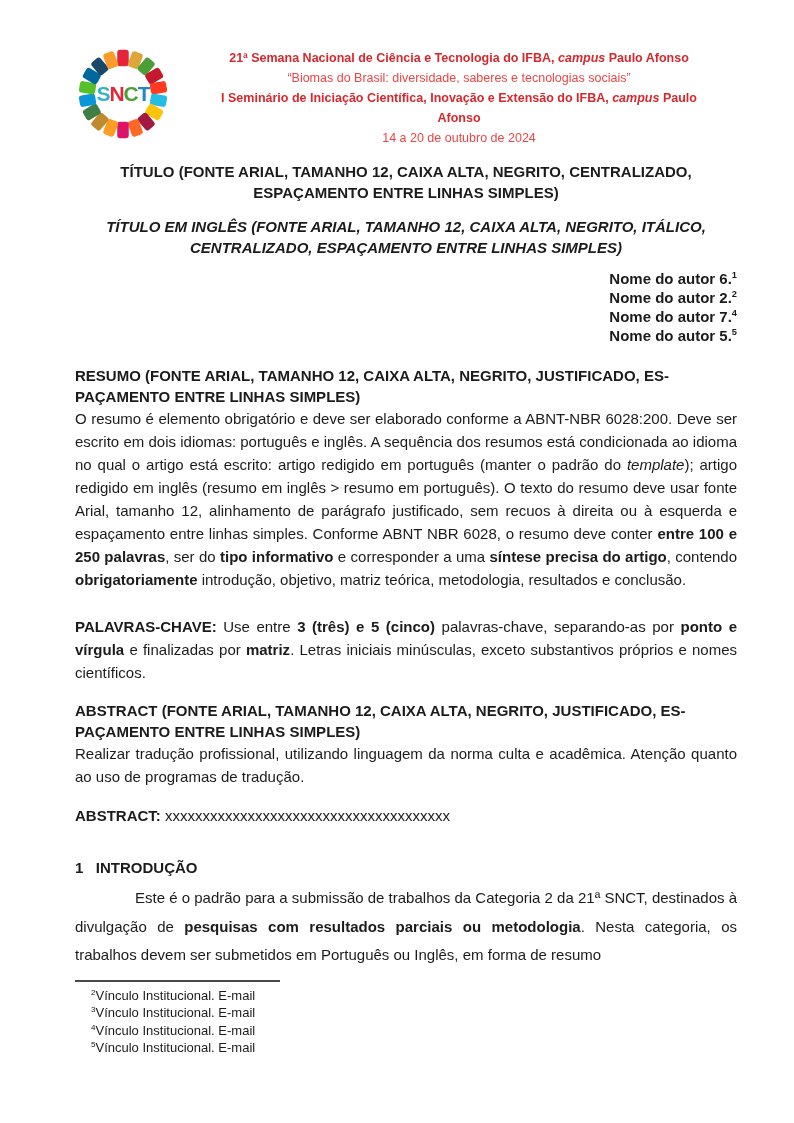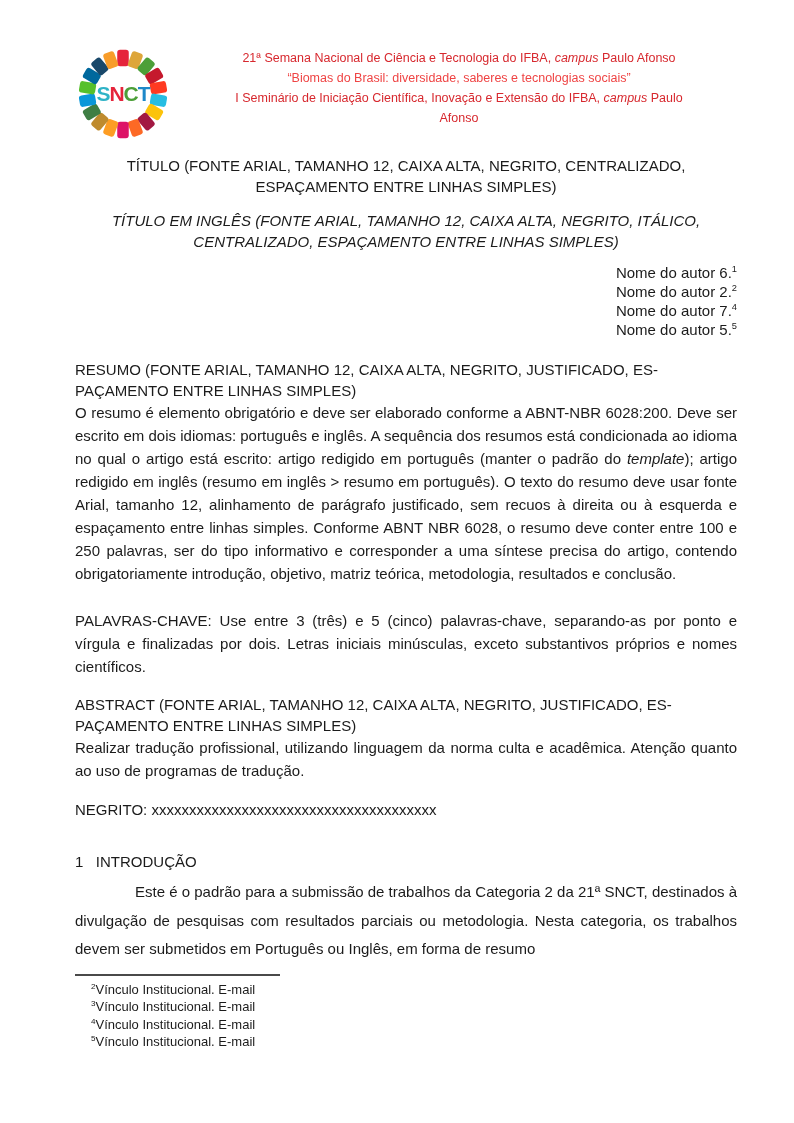--- a/index.html
+++ b/index.html
@@ -7,21 +7,21 @@
     width: 794px; height: 1123px;
     box-sizing: border-box;
     padding: 46px 57px 0 75px;
     background: #ffffff;
     font-family: "Liberation Sans", sans-serif;
     color: #1b1b1b;
     overflow: hidden;
     position: relative;
     --red: #d7282e;
   }
-  .b { font-weight: 400; }
+  .b { font-weight: 700; }
   .i { font-style: italic; }
   sup { font-size: 0.62em; vertical-align: super; line-height: 0; }
 
   
   .header { display: flex; align-items: flex-start; }
   .logo { position: relative; width: 96px; height: 96px; flex: 0 0 auto; }
   .logo svg { width: 96px; height: 96px; display: block; }
   .logo-text {
     position: absolute; inset: 0;
     display: flex; align-items: center; justify-content: center;
@@ -83,42 +83,43 @@
           <span style="color: rgb(47, 179, 199);">S</span>
           <span style="color: rgb(229, 36, 59);">N</span>
           <span style="color: rgb(76, 159, 56);">C</span>
           <span style="color: rgb(30, 136, 201);">T</span>
         </div>
     </div>
     <div class="header-text">
       <div class="hline-red"><span class="b">21ª Semana Nacional de Ciência e Tecnologia do IFBA, </span><span class="b i">campus</span><span class="b"> Paulo Afonso</span></div>
       <div class="hline-black"><span>“Biomas do Brasil: diversidade, saberes e tecnologias sociais”</span></div>
       <div class="hline-red"><span class="b">I Seminário de Iniciação Científica, Inovação e Extensão do IFBA, </span><span class="b i">campus</span><span class="b"> Paulo</span><br><span class="b">Afonso</span></div>
+      <div class="hline-black"><span>14 a 20 de outubro de 2024</span></div>
     </div>
   </div>
 
   <div class="title"><span class="b">TÍTULO (FONTE ARIAL, TAMANHO 12, CAIXA ALTA, NEGRITO, CENTRALIZADO, ESPAÇAMENTO ENTRE LINHAS SIMPLES)</span></div>
   <div class="title"><span class="b i">TÍTULO EM INGLÊS (FONTE ARIAL, TAMANHO 12, CAIXA ALTA, NEGRITO, ITÁLICO, CENTRALIZADO, ESPAÇAMENTO ENTRE LINHAS SIMPLES)</span></div>
 
   <div class="authors">
     <div><span class="b">Nome do autor 6.</span><sup class="b">1</sup></div>
     <div><span class="b">Nome do autor 2.</span><sup class="b">2</sup></div>
     <div><span class="b">Nome do autor 7.</span><sup class="b">4</sup></div>
     <div><span class="b">Nome do autor 5.</span><sup class="b">5</sup></div>
   </div>
 
   <div class="section-heading"><span class="b">RESUMO (FONTE ARIAL, TAMANHO 12, CAIXA ALTA, NEGRITO, JUSTIFICADO, ES-</span><br><span class="b">PAÇAMENTO ENTRE LINHAS SIMPLES)</span></div>
   <div class="body-par"><span>O resumo é elemento obrigatório e deve ser elaborado conforme a ABNT-NBR 6028:200. Deve ser escrito em dois idiomas: português e inglês. A sequência dos resumos está condicionada ao idioma no qual o artigo está escrito: artigo redigido em português (manter o padrão do </span><span class="i">template</span><span>); artigo redigido em inglês (resumo em inglês &gt; resumo em português). O texto do resumo deve usar fonte Arial, tamanho 12, alinhamento de parágrafo justificado, sem recuos à direita ou à esquerda e espaçamento entre linhas simples. Conforme ABNT NBR 6028, o resumo deve conter </span><span class="b">entre 100 e 250 palavras</span><span>, ser do </span><span class="b">tipo informativo</span><span> e corresponder a uma </span><span class="b">síntese precisa do artigo</span><span>, contendo </span><span class="b">obrigatoriamente</span><span> introdução, objetivo, matriz teórica, metodologia, resultados e conclusão.</span></div>
 
-  <div class="body-par gap-24"><span class="b">PALAVRAS-CHAVE:</span><span> Use entre </span><span class="b">3 (três) e 5 (cinco)</span><span> palavras-chave, separando-as por </span><span class="b">ponto e vírgula</span><span> e finalizadas por </span><span class="b">dois</span><span>. Letras iniciais minúsculas, exceto substantivos próprios e nomes científicos.</span></div>
+  <div class="body-par gap-24"><span class="b">PALAVRAS-CHAVE:</span><span> Use entre </span><span class="b">3 (três) e 5 (cinco)</span><span> palavras-chave, separando-as por </span><span class="b">ponto e vírgula</span><span> e finalizadas por </span><span class="b">matriz</span><span>. Letras iniciais minúsculas, exceto substantivos próprios e nomes científicos.</span></div>
 
   <div class="section-heading gap-16"><span class="b">ABSTRACT (FONTE ARIAL, TAMANHO 12, CAIXA ALTA, NEGRITO, JUSTIFICADO, ES-</span><br><span class="b">PAÇAMENTO ENTRE LINHAS SIMPLES)</span></div>
   <div class="body-par"><span>Realizar tradução profissional, utilizando linguagem da norma culta e acadêmica. Atenção quanto ao uso de programas de tradução.</span></div>
 
-  <div class="body-par gap-16"><span class="b">NEGRITO:</span><span> xxxxxxxxxxxxxxxxxxxxxxxxxxxxxxxxxxxxxx</span></div>
+  <div class="body-par gap-16"><span class="b">ABSTRACT:</span><span> xxxxxxxxxxxxxxxxxxxxxxxxxxxxxxxxxxxxxx</span></div>
 
   <div class="intro-heading"><span class="b">1&nbsp;&nbsp;&nbsp;INTRODUÇÃO</span></div>
   <div class="intro-par"><span>Este é o padrão para a submissão de trabalhos da Categoria 2 da 21ª SNCT, destinados à divulgação de </span><span class="b">pesquisas com resultados parciais ou metodologia</span><span>. Nesta categoria, os trabalhos devem ser submetidos em Português ou Inglês, em forma de resumo</span></div>
 
   <div class="footnotes">
     <hr class="fn-rule">
     <div class="footnote"><sup>2</sup><span>Vínculo Institucional. E-mail</span></div>
     <div class="footnote"><sup>3</sup><span>Vínculo Institucional. E-mail</span></div>
     <div class="footnote"><sup>4</sup><span>Vínculo Institucional. E-mail</span></div>
     <div class="footnote"><sup>5</sup><span>Vínculo Institucional. E-mail</span></div>

